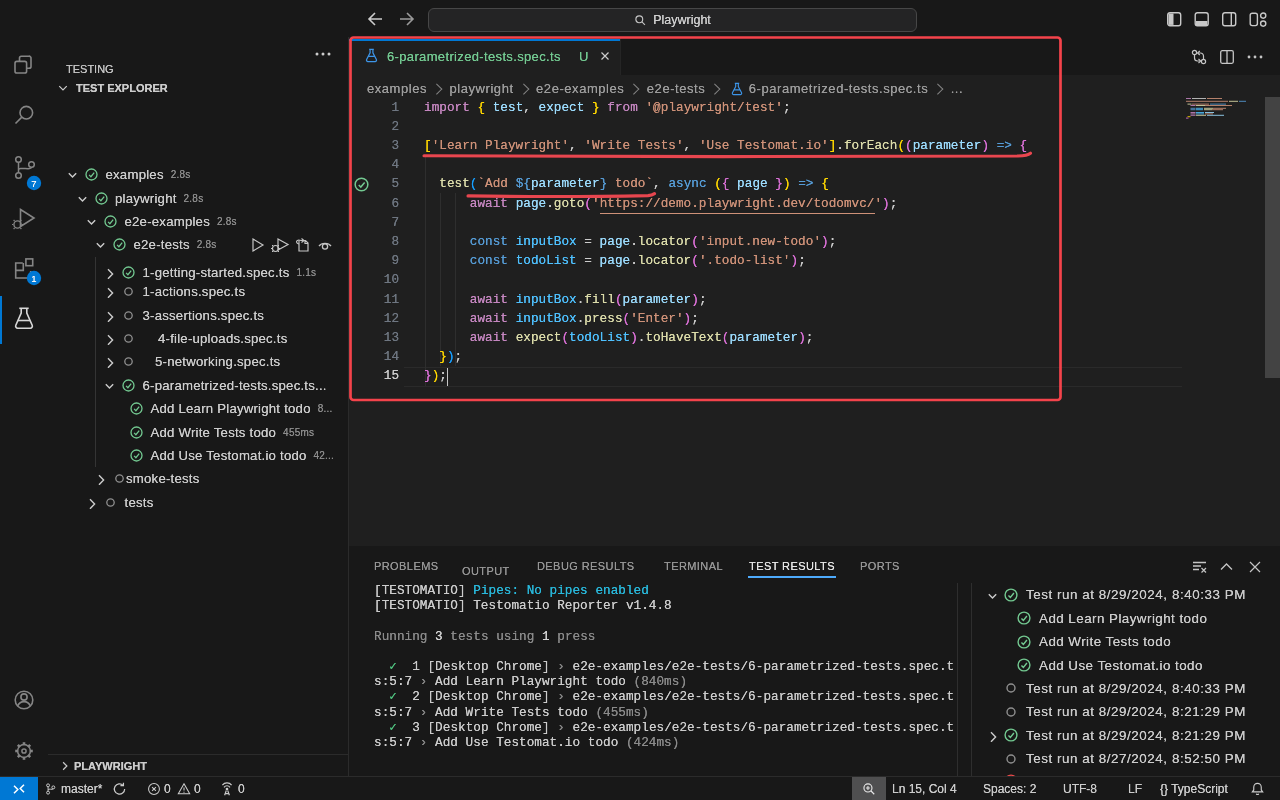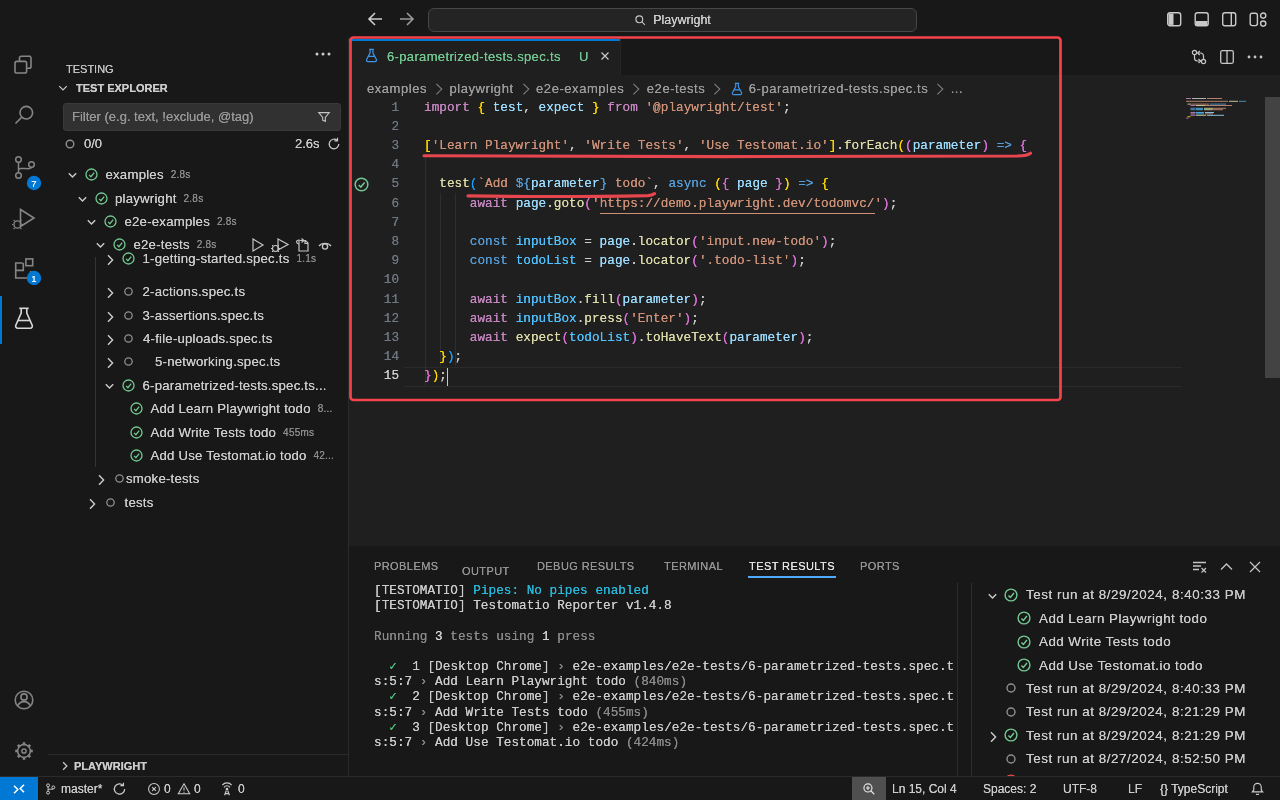--- a/index.html
+++ b/index.html
@@ -143,38 +143,21 @@
         <circle cx="3" cy="3" r="1.5" fill="#cccccc"></circle>
         <circle cx="9" cy="3" r="1.5" fill="#cccccc"></circle>
         <circle cx="15" cy="3" r="1.5" fill="#cccccc"></circle>
       </svg>
 
   <svg class="abs" style="left:9px;top:45px" width="12" height="12" viewBox="0 0 16 16">
         <path d="M3 5.5 8 10.5 13 5.5" fill="none" stroke="#cccccc" stroke-width="1.6"></path>
       </svg>
   <div class="abs" style="left:28px;top:45px;font-size:11px;font-weight:bold;color:#cccccc;">TEST EXPLORER</div>
 
-  <div class="abs" style="left:15px;top:66px;width:276px;height:26px;background:#313131;border-radius:3px;border:1px solid #3a3a3a;">
-    <div class="abs" style="left:8px;top:5px;font-size:13px;color:#989898;">Filter (e.g. text, !exclude, @tag)</div>
-    <svg class="abs" style="left:253px;top:6px" width="14" height="14" viewBox="0 0 16 16">
-          <path d="M2 3 H14 L9.5 8.5 V13 L6.5 11.5 V8.5 Z" fill="none" stroke="#c5c5c5" stroke-width="1.2"></path>
-        </svg>
-  </div>
-
-  <div class="abs" style="left:0;top:95px;width:300px;height:24px;">
-    <svg class="abs" style="left:17px;top:7px" width="10" height="10" viewBox="0 0 10 10">
-          <circle cx="5" cy="5" r="3.8" fill="none" stroke="#8f8f8f" stroke-width="1.4"></circle>
-        </svg>
-    <div class="abs" style="left:36px;top:4px;font-size:13px;color:#cccccc;">0/0</div>
-    <div class="abs" style="left:247px;top:4px;font-size:13px;color:#cccccc;">2.6s</div>
-    <svg class="abs" style="left:279px;top:5px" width="14" height="14" viewBox="0 0 16 16">
-          <path d="M13.5 8 a5.5 5.5 0 1 1 -1.8 -4.1" fill="none" stroke="#cccccc" stroke-width="1.4"></path>
-          <path d="M12 0.8 L12 4.4 L8.4 4.4" fill="none" stroke="#cccccc" stroke-width="1.4"></path>
-        </svg>
-  </div>
+
   <div id="tree">
     <div class="abs" style="left:47px;top:220px;width:1px;height:210px;background:#343434;"></div>
     <div class="crow" style="top:126px;padding-left:18px;">
           <svg width="13" height="13">
             <use href="#i-chevd"></use>
           </svg>
           <svg width="13" height="13" style="margin-left:6px">
             <use href="#i-pass"></use>
           </svg>
           <span style="margin-left:7.5px">examples</span>
@@ -203,56 +186,56 @@
     <div class="crow" style="top:196.2px;padding-left:46px;">
           <svg width="13" height="13">
             <use href="#i-chevd"></use>
           </svg>
           <svg width="13" height="13" style="margin-left:6px">
             <use href="#i-pass"></use>
           </svg>
           <span style="margin-left:7.5px">e2e-tests</span>
           <span class="time">2.8s</span>
         </div>
-    <div class="crow" style="top:210px;padding-left:55px;justify-content:flex-end;">
+    <div class="crow" style="top:224px;padding-left:55px;justify-content:flex-end;">
           <svg width="13" height="13">
             <use href="#i-chevr"></use>
           </svg>
           <svg width="13" height="13" style="margin-left:6px">
             <use href="#i-pass"></use>
           </svg>
           <span style="margin-left:7.5px">1-getting-started.spec.ts</span>
           <span class="time">1.1s</span>
         </div>
     <div class="crow" style="top:243px;padding-left:55px;">
           <svg width="13" height="13">
             <use href="#i-chevr"></use>
           </svg>
           <svg width="13" height="13" style="margin-left:6px">
             <use href="#i-circ"></use>
           </svg>
-          <span style="margin-left:7.5px">2-actions.spec.ts</span>
+          <span style="margin-left:7.5px">1-actions.spec.ts</span>
         </div>
     <div class="crow" style="top:266.4px;padding-left:55px;">
           <svg width="13" height="13">
             <use href="#i-chevr"></use>
           </svg>
           <svg width="13" height="13" style="margin-left:6px">
             <use href="#i-circ"></use>
           </svg>
           <span style="margin-left:7.5px">3-assertions.spec.ts</span>
         </div>
     <div class="crow" style="top:289.8px;padding-left:55px;">
           <svg width="13" height="13">
             <use href="#i-chevr"></use>
           </svg>
           <svg width="13" height="13" style="margin-left:6px">
             <use href="#i-circ"></use>
           </svg>
-          <span style="margin-left:8px">4-file-uploads.spec.ts</span>
+          <span style="margin-left:23px">4-file-uploads.spec.ts</span>
         </div>
     <div class="crow" style="top:313.2px;padding-left:55px;">
           <svg width="13" height="13">
             <use href="#i-chevr"></use>
           </svg>
           <svg width="13" height="13" style="margin-left:6px">
             <use href="#i-circ"></use>
           </svg>
           <span style="margin-left:20px">5-networking.spec.ts</span>
         </div>

